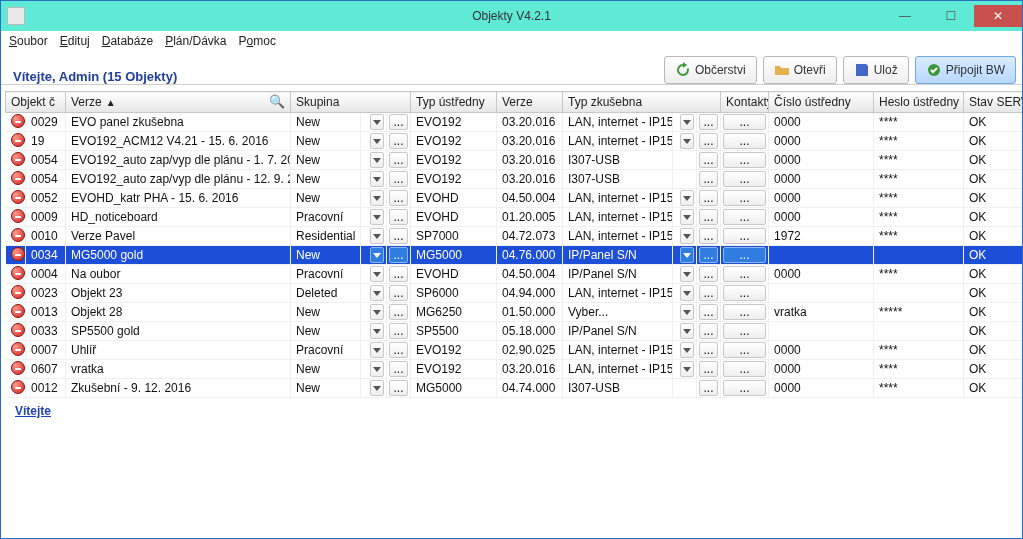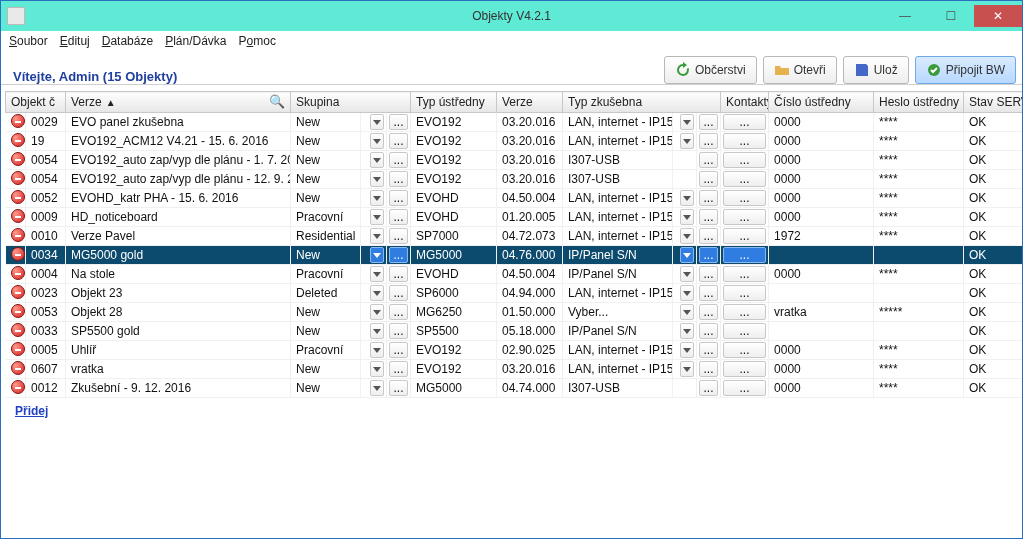--- a/index.html
+++ b/index.html
@@ -16,21 +16,21 @@
   .toprow { height:34px; display:flex; align-items:flex-end; padding:0 6px; gap:6px; border-bottom:1px solid #d0d0d0; }
   .welcome { color:#2040a0; font-weight:bold; font-size:13px; padding-left:6px; }
   .spacer { flex:1; }
   .tbtn { height:28px; border:1px solid #b8b8b8; background:linear-gradient(#fff,#eee); border-radius:3px; padding:0 10px; display:flex; align-items:center; gap:4px; color:#333; cursor:pointer; }
   .tbtn.active { background:linear-gradient(#d9ebff,#b8d8ff); border-color:#6fa8e8;margin-top:31px; }
   .icon { width:16px; height:16px; display:inline-block; }
   .grid-wrap { flex:1; overflow:auto; padding:6px 4px 4px 4px; }
   table { border-collapse:collapse; width:100%; table-layout:fixed; }
   th { background:linear-gradient(#fefefe,#e6e6e6); border:1px solid #c8c8c8; text-align:left; padding:3px 5px; font-weight:normal; color:#222; height:20px; white-space:nowrap; overflow:hidden; position:relative;}
   td { border-right:1px solid #eef0f2; border-bottom:1px solid #eef0f2; padding:0 5px; height:19px; white-space:nowrap; overflow:hidden; position:relative; color:#111;}
-  tr.sel td { background:#0c4a6e; color:#fff; }
+  tr.sel td { background:#1d4ed8; color:#fff; }
   tr.sel .dd, tr.sel .dots { background:#2f7de0; color:#fff; border-color:#8ab8ef; }
   .statusdot { width:14px; height:14px; border-radius:50%; background:radial-gradient(circle at 30% 30%, #ff9a8a, #d42020); border:1px solid #8a1212; display:inline-block; position:relative; }
   .statusdot::after { content:""; position:absolute; left:3px; right:3px; top:6px; height:2px; background:#fff; }
   .dd { position:absolute; right:2px; top:1px; width:14px; height:16px; border:1px solid #c8c8c8; background:linear-gradient(#fff,#eee); display:flex; align-items:center; justify-content:center; border-radius:2px;}
   .dd::after { content:""; border-left:4px solid transparent; border-right:4px solid transparent; border-top:5px solid #555; }
   tr.sel .dd::after { border-top-color:#fff; }
   .dots { position:absolute; left:2px; right:2px; top:1px; bottom:1px; border:1px solid #c8c8c8; background:linear-gradient(#fff,#eee); display:flex; align-items:center; justify-content:center; border-radius:2px; }
   .addlink { color:#2040c0; text-decoration:underline; font-weight:bold; padding:6px 10px; display:inline-block; cursor:pointer; }
   .mag { font-size:13px; color:#555; position:absolute; right:4px; top:2px;}
   .sortarrow { font-size:10px; margin-left:4px; }
@@ -334,21 +334,21 @@
             <td>
               <span class="dots">...</span>
             </td>
             <td></td>
             <td></td>
             <td>OK</td>
           </tr>
           <tr>
             <td><span class="statusdot"></span></td>
             <td>0004</td>
-            <td>Na stole</td>
+            <td>Na oubor</td>
             <td>Pracovní</td>
             <td>
               <span class="dd"></span>
             </td>
             <td>
               <span class="dots">...</span>
             </td>
             <td>EVOHD</td>
             <td>04.50.004</td>
             <td>IP/Panel S/N</td>
@@ -387,21 +387,21 @@
             </td>
             <td>
               <span class="dots">...</span>
             </td>
             <td></td>
             <td></td>
             <td>OK</td>
           </tr>
           <tr>
             <td><span class="statusdot"></span></td>
-            <td>0053</td>
+            <td>0013</td>
             <td>Objekt 28</td>
             <td>New</td>
             <td>
               <span class="dd"></span>
             </td>
             <td>
               <span class="dots">...</span>
             </td>
             <td>MG6250</td>
             <td>01.50.000</td>
@@ -441,21 +441,21 @@
             </td>
             <td>
               <span class="dots">...</span>
             </td>
             <td></td>
             <td></td>
             <td>OK</td>
           </tr>
           <tr>
             <td><span class="statusdot"></span></td>
-            <td>0005</td>
+            <td>0007</td>
             <td>Uhlíř</td>
             <td>Pracovní</td>
             <td>
               <span class="dd"></span>
             </td>
             <td>
               <span class="dots">...</span>
             </td>
             <td>EVO192</td>
             <td>02.90.025</td>
@@ -520,16 +520,16 @@
             </td>
             <td>
               <span class="dots">...</span>
             </td>
             <td>0000</td>
             <td>****</td>
             <td>OK</td>
           </tr>
         </tbody>
     </table>
-    <a class="addlink">Přidej</a>
+    <a class="addlink">Vítejte</a>
   </div>
 
 </div>
 
 </body></html>

